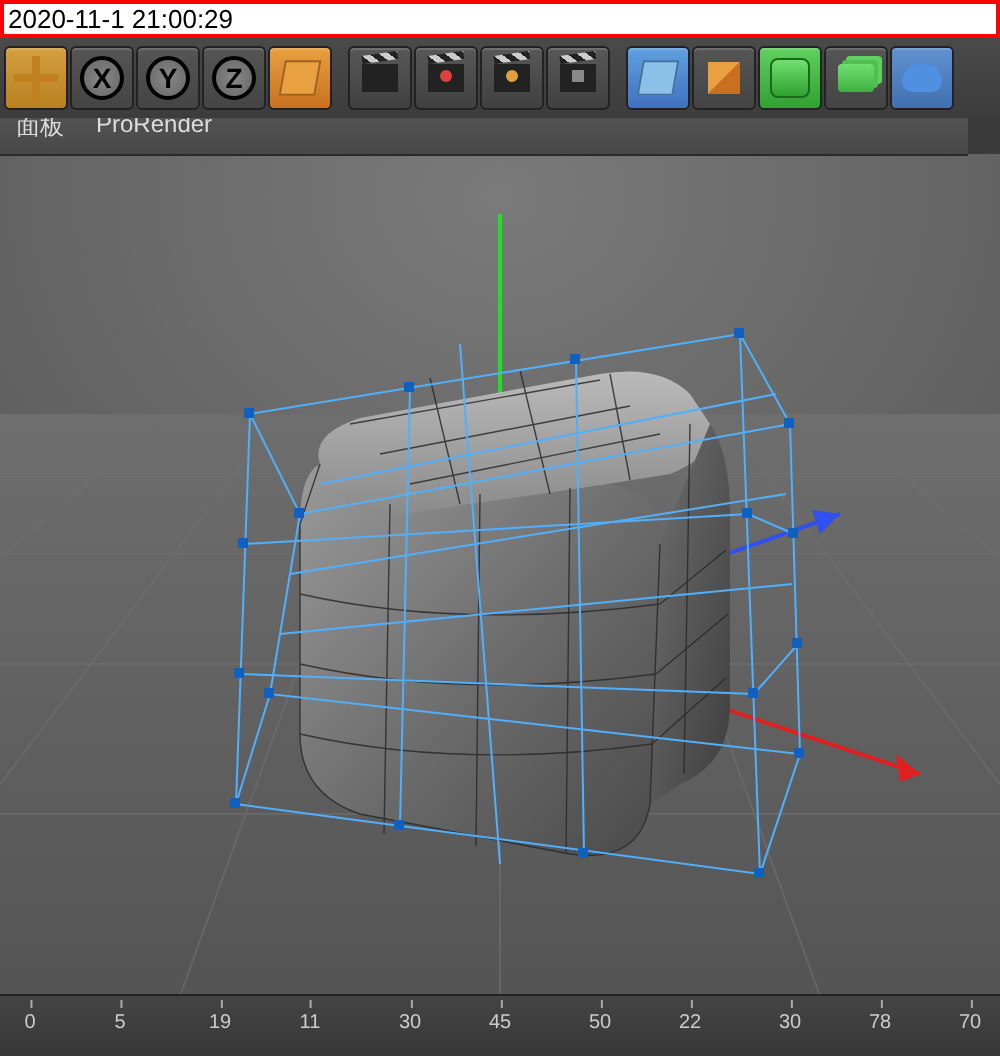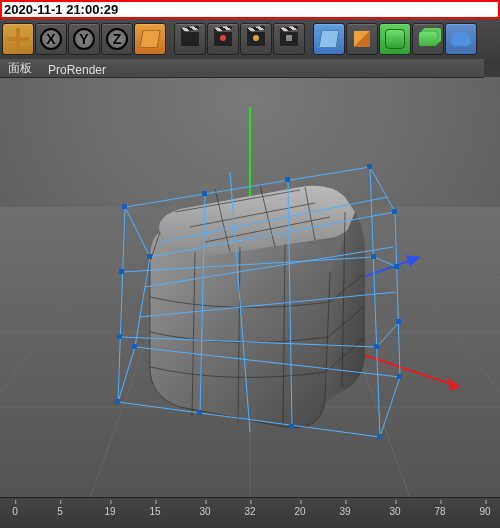--- a/index.html
+++ b/index.html
@@ -1,25 +1,25 @@
 <!DOCTYPE html>
 <html><head>
 <meta charset="utf-8">
 <style>
 html,body{margin:0;padding:0;width:500px;height:528px;background:#3a3a3a;font-family:Arial,sans-serif;overflow:hidden}
-.timestamp{position:absolute;top:0;left:0;right:0;height:19px;background:#fff;border:2px solid #f00;box-sizing:border-box;font-size:13px;font-weight:bold;color:#000;padding:0 2px;line-height:15px;z-index:100}
+.timestamp{position:absolute;top:0;left:0;right:0;height:19px;background:#fff;border:2px solid #f00;box-sizing:border-box;font-size:13px;font-weight:normal;color:#000;padding:0 2px;line-height:15px;z-index:100}
 .toolbar{position:absolute;top:19px;left:0;right:0;height:36px;background:linear-gradient(#4a4a4a,#3c3c3c);display:flex;align-items:center;padding:2px;gap:1px;z-index:50}
 .tb-btn{width:30px;height:30px;border:1px solid #222;border-radius:3px;background:linear-gradient(#555,#444);display:flex;align-items:center;justify-content:center;box-shadow:inset 0 1px 0 rgba(255,255,255,.15);position:relative}
 .tb-btn.move{background:linear-gradient(#d4a040,#b88020)}
 .tb-axis{font-weight:bold;font-size:14px;color:#000;width:18px;height:18px;border:2px solid #000;border-radius:50%;display:flex;align-items:center;justify-content:center;background:radial-gradient(circle,#888,#666)}
 .tb-cube{background:linear-gradient(#e8a040,#c87020)}
 .tb-clap{background:linear-gradient(#585858,#404040)}
 .tb-blue{background:linear-gradient(#60a0e0,#4070c0)}
 .tb-green{background:linear-gradient(#60d060,#30a030)}
-.menubar{position:absolute;top:55px;left:0;right:16px;height:22px;background:linear-gradient(#555,#484848);display:flex;align-items:flex-end;padding:0 8px;gap:16px;font-size:12px;color:#ddd;z-index:40;border-bottom:1px solid #2a2a2a}
+.menubar{position:absolute;top:55px;left:0;right:16px;height:22px;background:linear-gradient(#555,#484848);display:flex;align-items:flex-start;padding:0 8px;gap:16px;font-size:12px;color:#ddd;z-index:40;border-bottom:1px solid #2a2a2a}
 .menu-item{cursor:default}
 .viewport{position:absolute;top:77px;left:0;right:0;bottom:30px;background:#5a5a5a;overflow:hidden}
 .viewport svg{width:100%;height:100%;display:block}
 .timeline{position:absolute;bottom:0;left:0;right:0;height:30px;background:linear-gradient(#444,#383838);border-top:1px solid #222}
 .timeline-ruler{height:18px;position:relative;margin-top:8px}
 .tick{position:absolute;font-size:10px;color:#ccc;transform:translateX(-50%)}
 .tick-line{position:absolute;width:1px;height:4px;background:#aaa;top:-6px;left:50%}
 .cross-arrow{position:relative;width:22px;height:22px}
 .cross-arrow::before,.cross-arrow::after{content:"";position:absolute;background:#c08020}
 .cross-arrow::before{left:9px;top:0;width:4px;height:22px}
@@ -219,22 +219,22 @@
         <rect x="397" y="297" width="5" height="5"></rect>
   </g>
 </svg>
 </div>
 
 <div class="timeline">
   <div class="timeline-ruler">
     <div class="tick" style="left:3%"><div class="tick-line"></div><span>0</span></div>
     <div class="tick" style="left:12%"><div class="tick-line"></div><span>5</span></div>
     <div class="tick" style="left:22%"><div class="tick-line"></div><span>19</span></div>
-    <div class="tick" style="left:31%"><div class="tick-line"></div><span>15</span></div>
+    <div class="tick" style="left:31%"><div class="tick-line"></div><span>11</span></div>
     <div class="tick" style="left:41%"><div class="tick-line"></div><span>30</span></div>
-    <div class="tick" style="left:50%"><div class="tick-line"></div><span>32</span></div>
-    <div class="tick" style="left:60%"><div class="tick-line"></div><span>20</span></div>
-    <div class="tick" style="left:69%"><div class="tick-line"></div><span>39</span></div>
+    <div class="tick" style="left:50%"><div class="tick-line"></div><span>45</span></div>
+    <div class="tick" style="left:60%"><div class="tick-line"></div><span>50</span></div>
+    <div class="tick" style="left:69%"><div class="tick-line"></div><span>22</span></div>
     <div class="tick" style="left:79%"><div class="tick-line"></div><span>30</span></div>
     <div class="tick" style="left:88%"><div class="tick-line"></div><span>78</span></div>
-    <div class="tick" style="left:97%"><div class="tick-line"></div><span>90</span></div>
+    <div class="tick" style="left:97%"><div class="tick-line"></div><span>70</span></div>
   </div>
 </div>
 
 </body></html>

